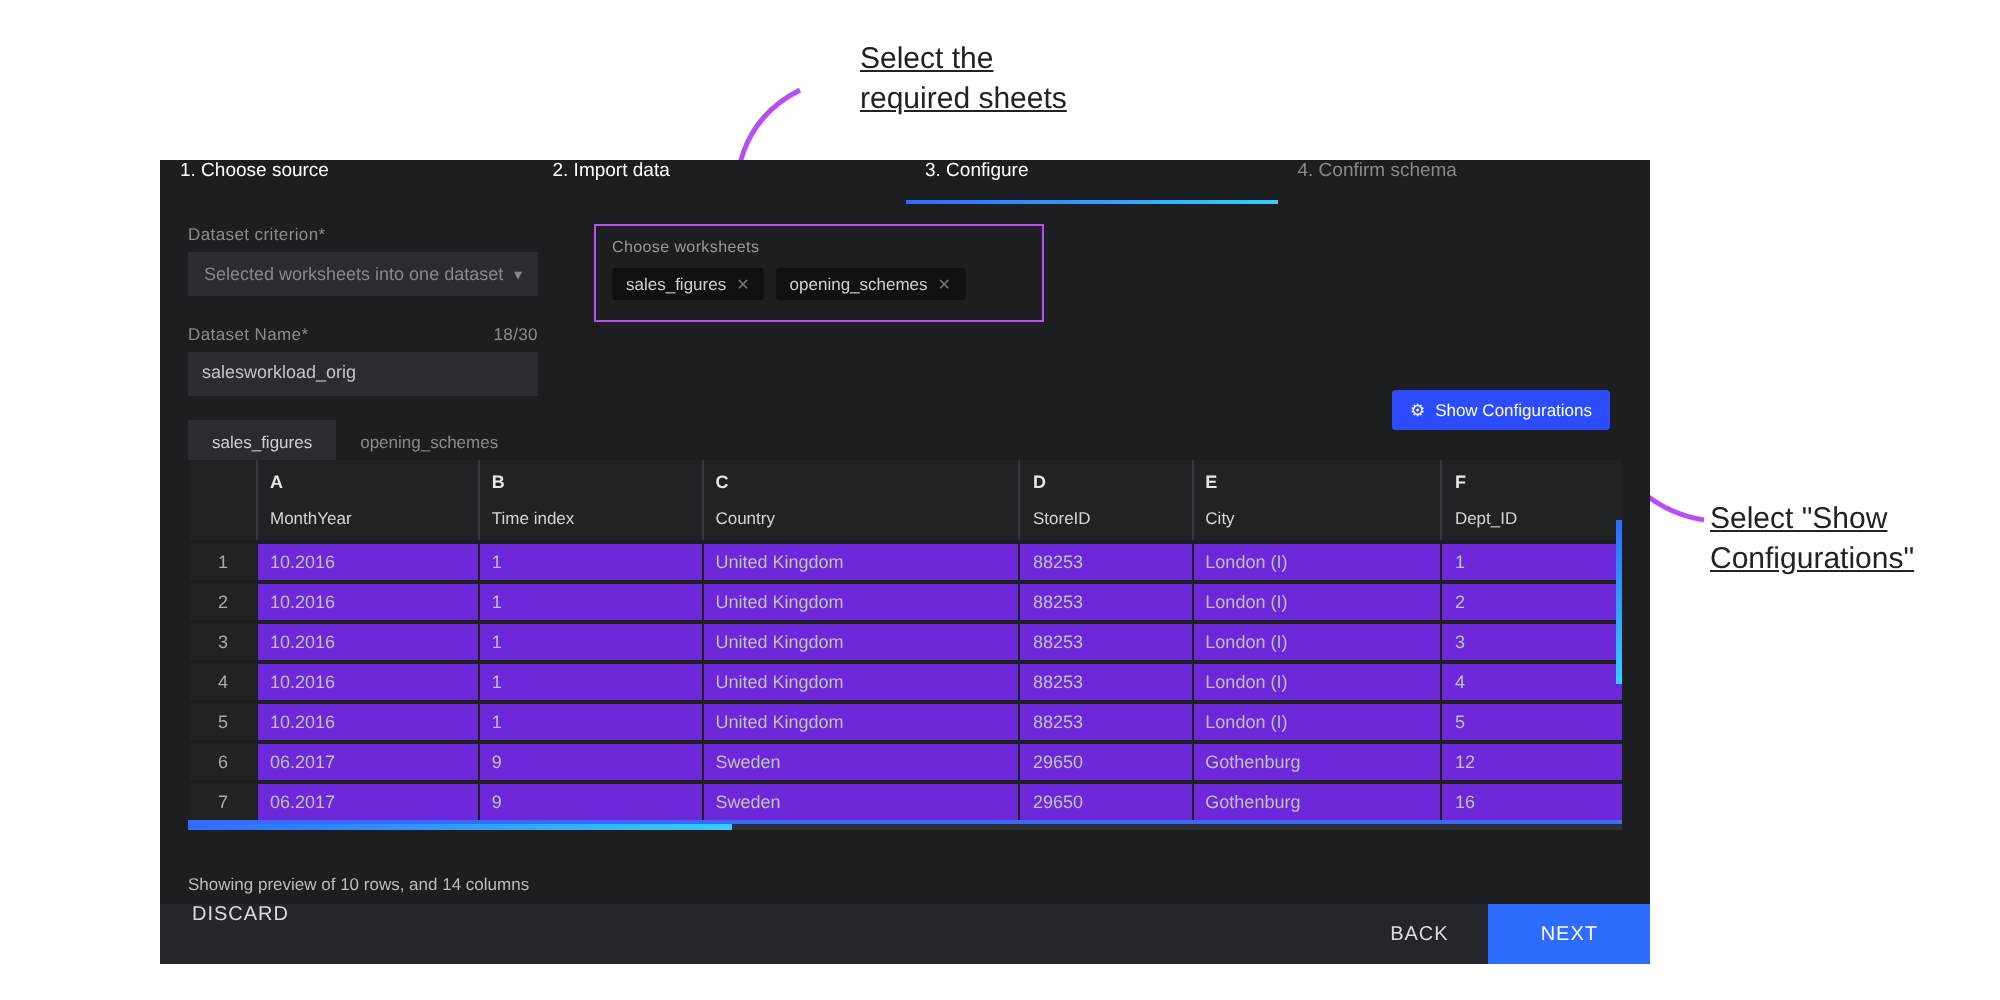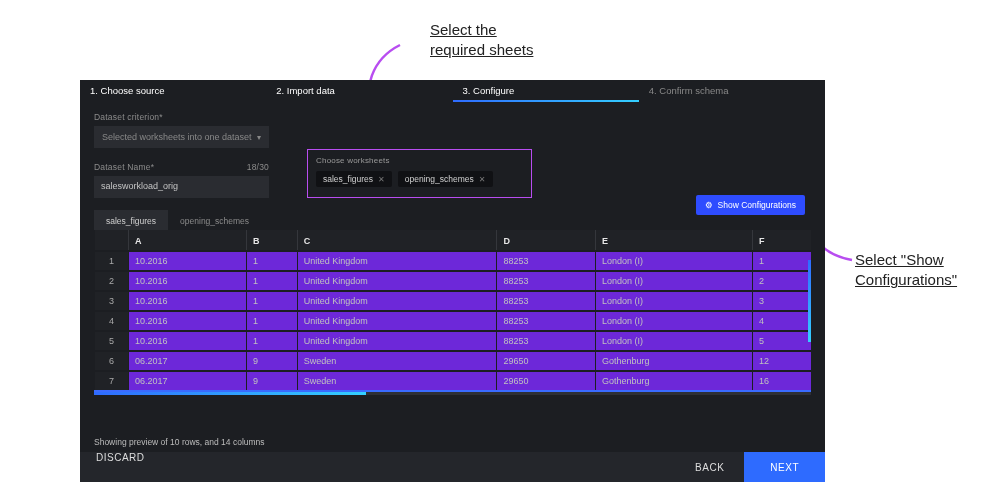--- a/index.html
+++ b/index.html
@@ -42,40 +42,39 @@
   
   .stepper {
     display: flex;
     background: #1c1e22;
     height: 22px;
     font-size: 9.5px;
   }
   .step {
     flex: 1;
     display: flex;
-    align-items: center;
+    align-items: flex-start;
     padding-left: 10px;
     color: #ccc;
     border-bottom: 2px solid transparent;
     position: relative;
   }
   .step.active1 { color: #fff; }
   .step.active2 { color: #fff; }
   .step.active3 {
     color: #fff;
     border-bottom: 2px solid;
     border-image: linear-gradient(90deg,#2e6bff,#34d0ff) 1;
   }
   .step.future { color: #888; }
 
   .content {
     display: flex;
-    gap: 18px;
+    gap: 8px;
     padding: 10px 14px 0 14px;
-    align-items: flex-end;
   }
   .col-left { flex: 0 0 185px; }
   .col-right { flex: 1; padding-left: 10px; }
 
   .field-label { font-size: 8.5px; color: #8c8c8c; letter-spacing: .2px; }
   .select-box {
     background: #2a2c31;
     color: #888;
     padding: 5px 8px;
     margin-top: 4px;
@@ -326,20 +325,29 @@
       <thead>
         <tr class="letters">
           <th></th>
           <th>A</th>
           <th>B</th>
           <th>C</th>
           <th>D</th>
           <th>E</th>
           <th>F</th>
         </tr>
+        <tr class="names">
+          <th></th>
+          <th>MonthYear</th>
+          <th>Time index</th>
+          <th>Country</th>
+          <th>StoreID</th>
+          <th>City</th>
+          <th>Dept_ID</th>
+        </tr>
       </thead>
       <tbody id="tbody">
           <tr>
             <td class="rownum">1</td>
             <td>10.2016</td>
             <td>1</td>
             <td>United Kingdom</td>
             <td>88253</td>
             <td>London (I)</td>
             <td>1</td>

